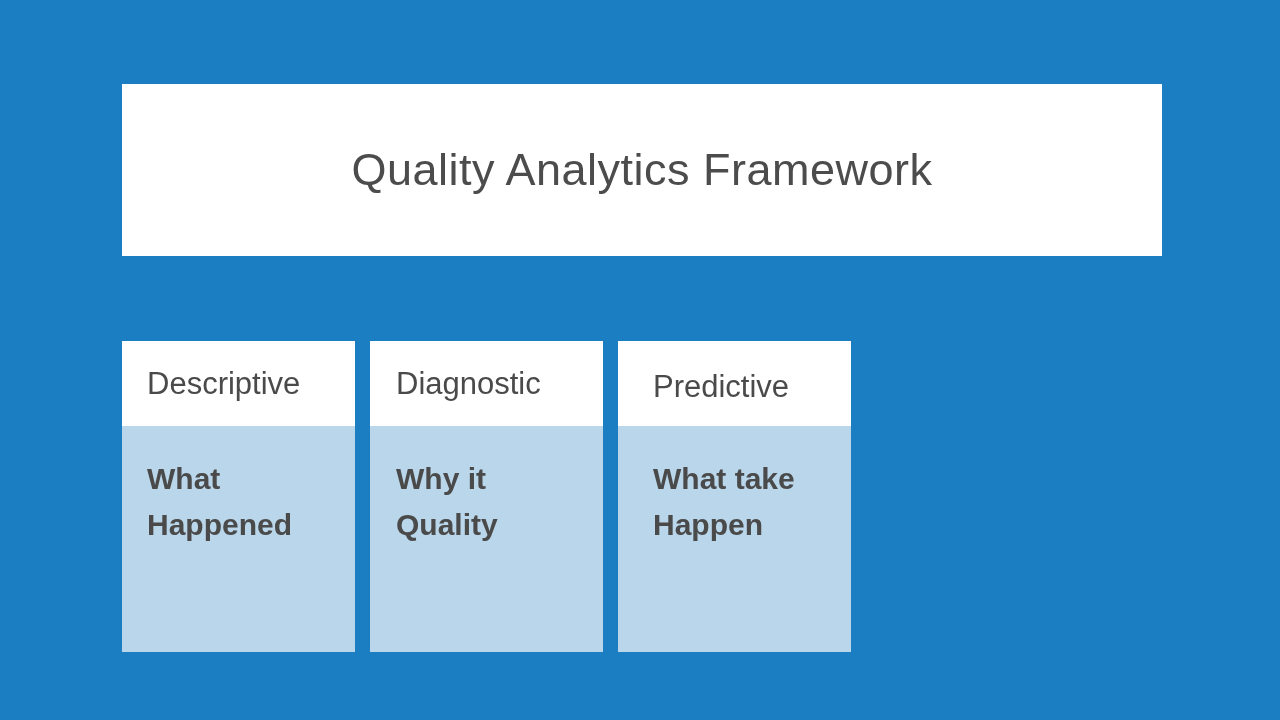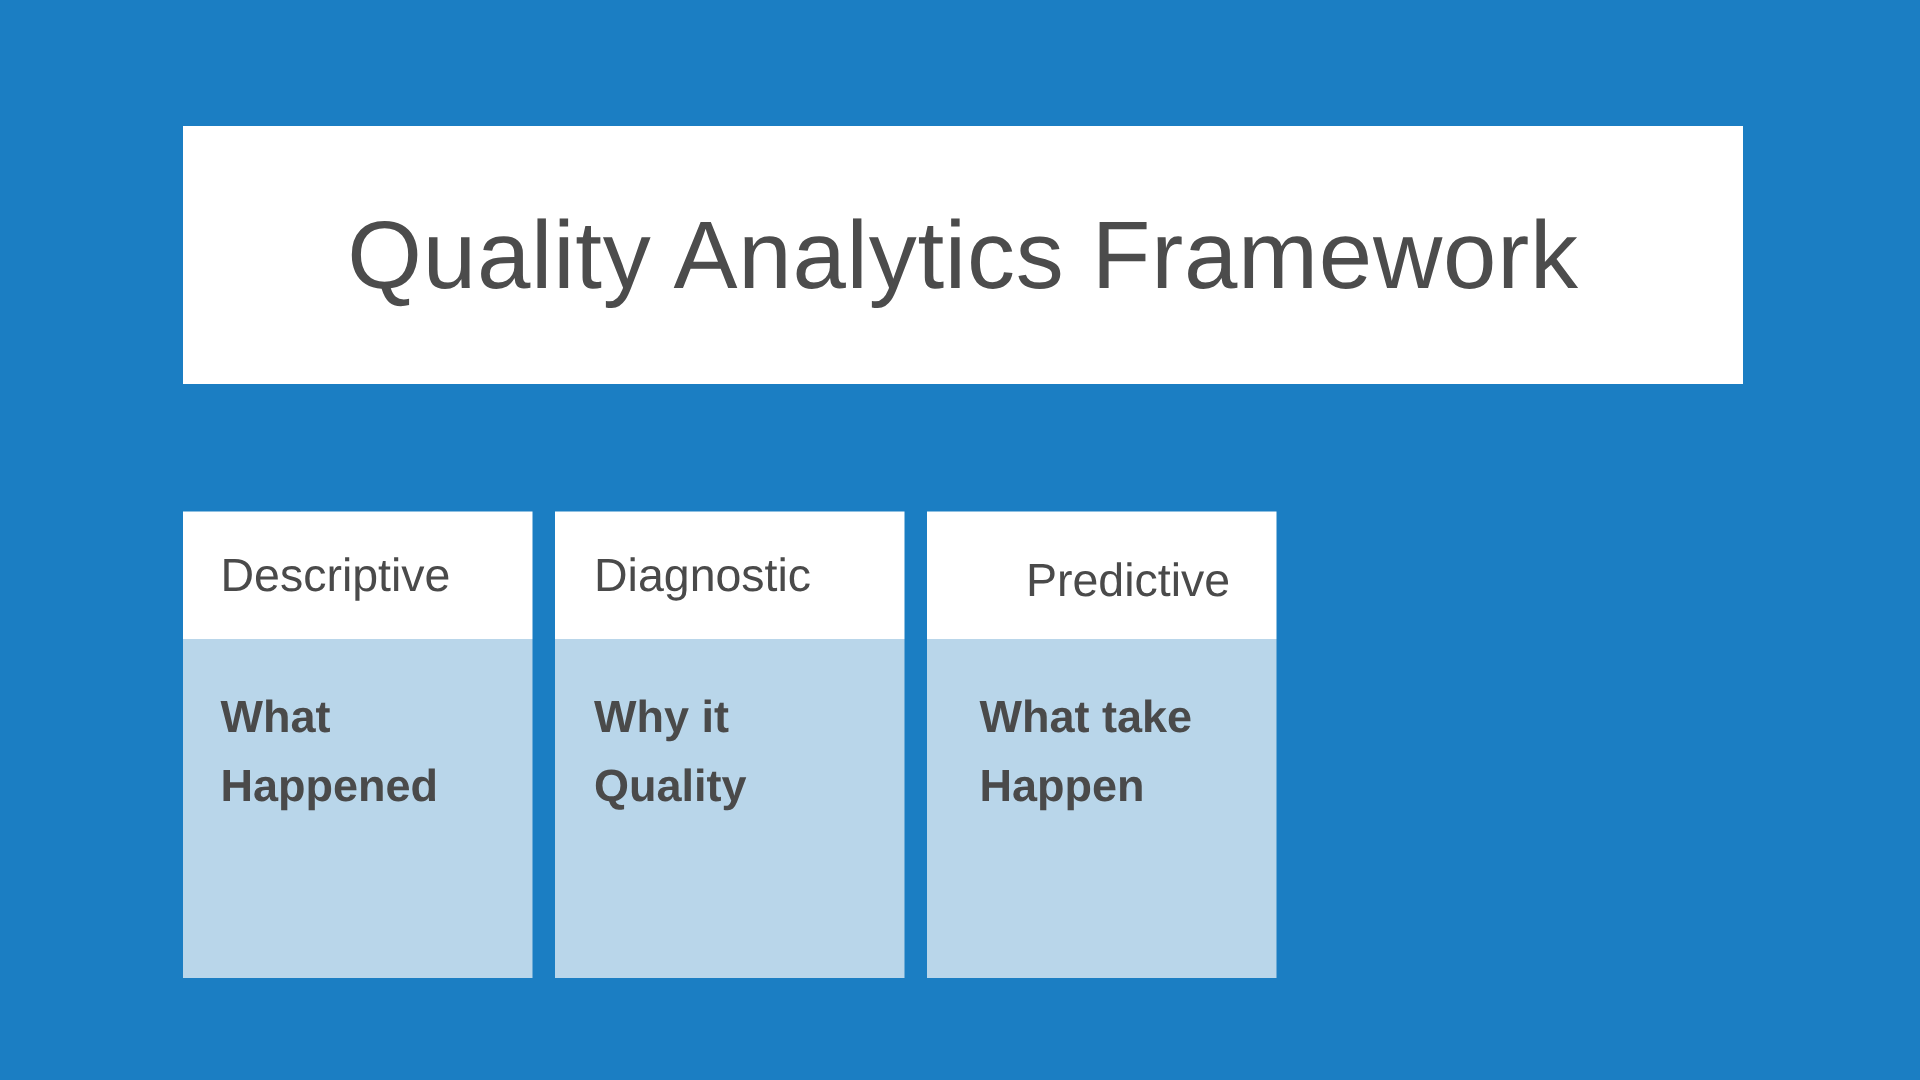--- a/index.html
+++ b/index.html
@@ -19,21 +19,21 @@
     left: 122px;
     top: 84px;
     width: 1040px;
     height: 172px;
     background: #ffffff;
     display: flex;
     align-items: center;
     justify-content: center;
   }
   .title-text {
-    font-size: 64px;
+    font-size: 45px;
     font-weight: 300;
     color: #4c4c4c;
     letter-spacing: 0.5px;
     white-space: nowrap;
   }
   .cards-row {
     position: absolute;
     left: 122px;
     top: 341px;
     width: 1040px;
@@ -71,21 +71,21 @@
     font-size: 30px;
     font-weight: 700;
     color: #4a4a4a;
     line-height: 46px;
   }
   
   .card:nth-child(1) .card-header, .card:nth-child(1) .card-body { padding-left: 25px; }
   .card:nth-child(2) .card-header, .card:nth-child(2) .card-body { padding-left: 26px; }
   .card:nth-child(3) .card-header, .card:nth-child(3) .card-body { padding-left: 35px; }
   .card:nth-child(4) .card-header, .card:nth-child(4) .card-body { padding-left: 14px; }
-  .card:nth-child(3) .card-header { padding-top: 7px; justify-content: center; }
+  .card:nth-child(3) .card-header { padding-top: 7px; }
   .card:nth-child(4) .card-body { padding-top: 36px; }
 </style>
 </head>
 <body>
 
 <div class="slide">
 
   <div class="title-box">
     <div class="title-text">Quality Analytics Framework</div>
   </div>

